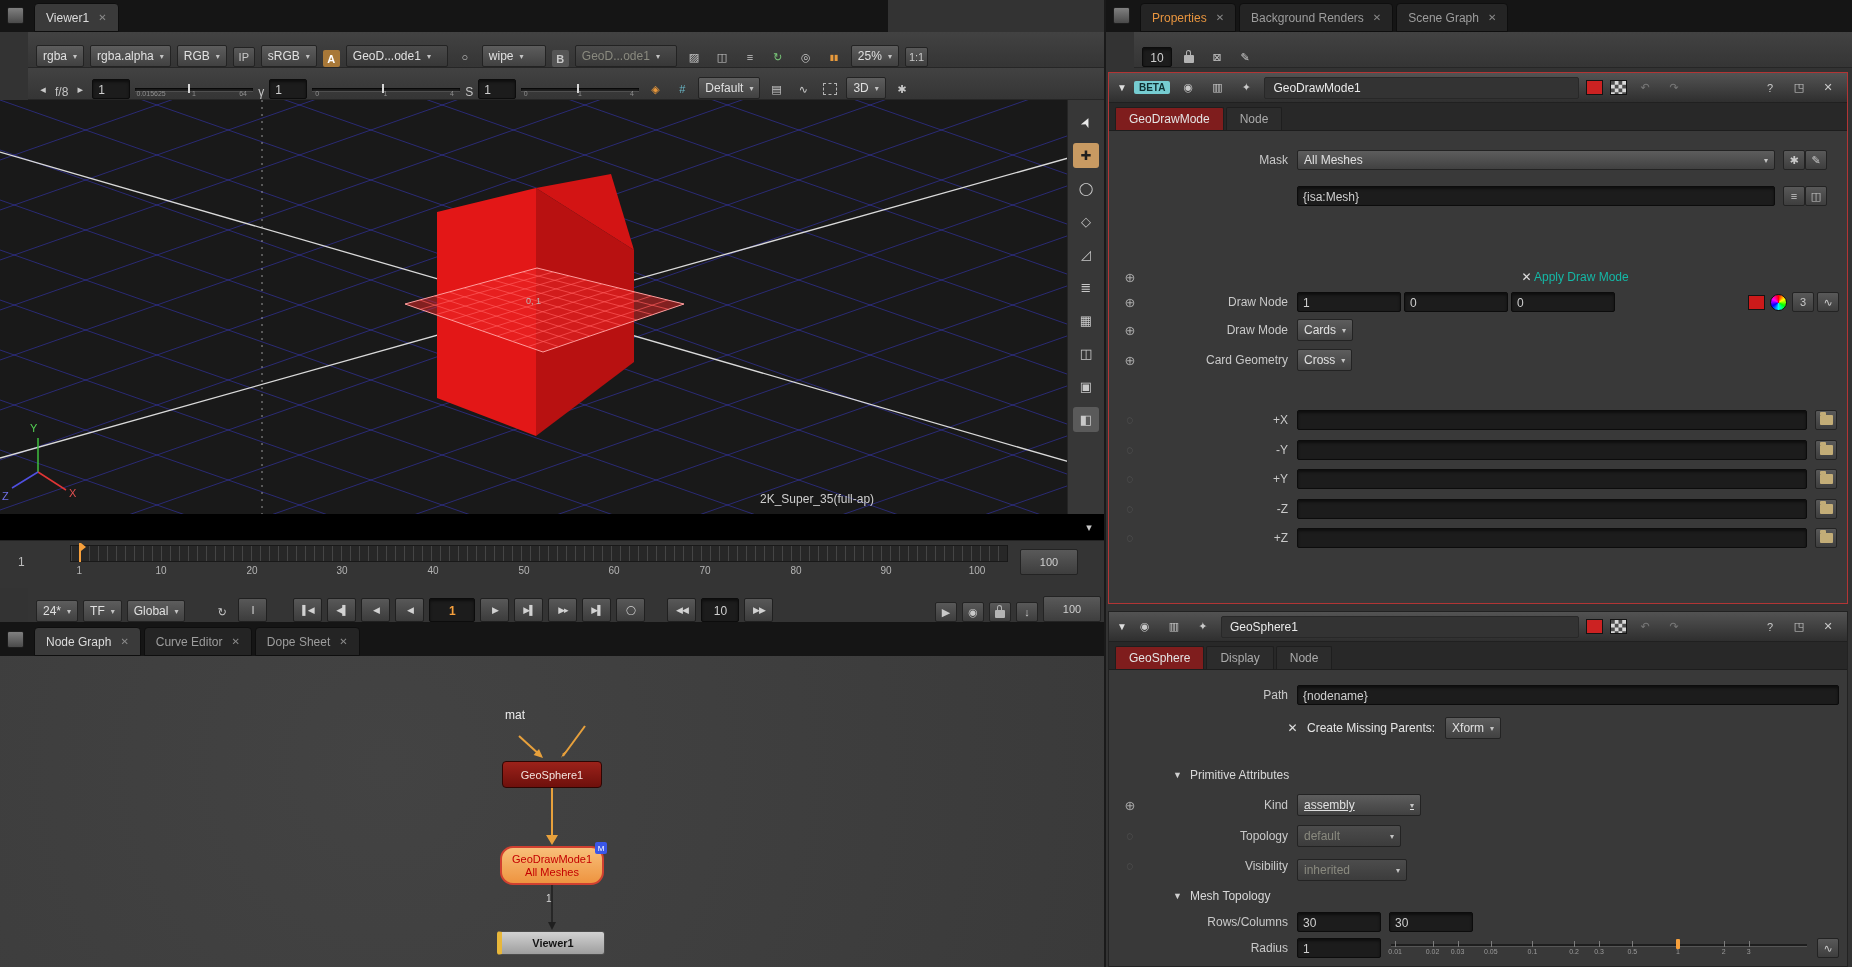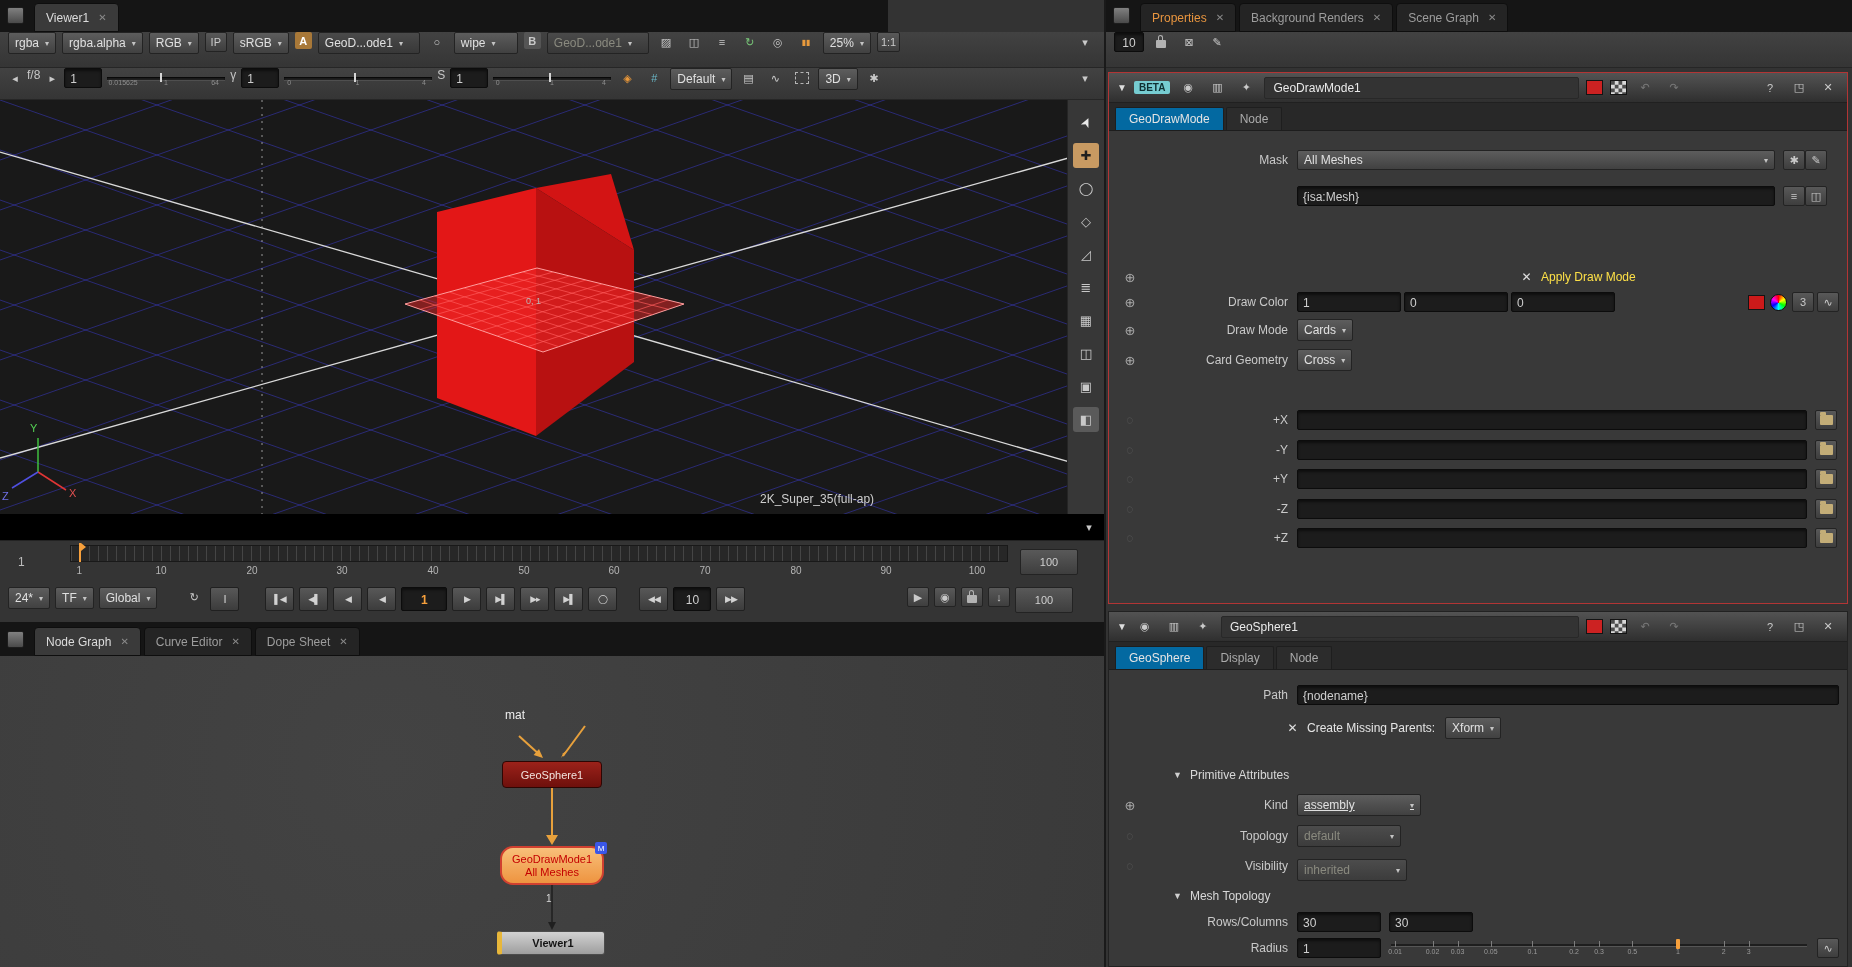--- a/index.html
+++ b/index.html
@@ -5,21 +5,21 @@
   html,body{margin:0;padding:0;background:#222;}
   body{font-family:"Liberation Sans","DejaVu Sans",sans-serif;font-size:12px;color:#c6c6c6;}
   #app{position:relative;width:1852px;height:967px;overflow:hidden;background:#333;}
   .abs{position:absolute;}
   
   .tabbar{background:#151515;height:32px;display:flex;align-items:flex-end;gap:3px;padding-left:4px;box-sizing:border-box;}
   .pane-ic{width:15px;height:15px;margin:0 7px 8px 3px;background:linear-gradient(#808080,#4a4a4a);border:1px solid #1d1d1d;border-radius:2px;flex:none;}
   .tab{height:27px;display:flex;align-items:center;gap:9px;padding:0 11px;background:#242424;color:#9d9d9d;border:1px solid #0e0e0e;border-bott om:none;border-radius:4px 4px 0 0;white-space:nowrap;}
   .tab.active{background:#3a3a3a;color:#dcdcdc;}
   .tab .x{color:#8a8a8a;font-size:10px;}
-  .toolbar{background:linear-gradient(#424242,#353535);border-bottom:1px solid #262626;display:flex;align-items:flex-start;gap:6px;padding:0 8px;box-sizing:border-box;}
+  .toolbar{background:linear-gradient(#424242,#353535);border-bottom:1px solid #262626;display:flex;align-items:flex-end;gap:6px;padding:0 8px;box-sizing:border-box;margin-left:28px;}
   .combo{display:inline-flex;align-items:center;gap:6px;height:20px;padding:0 6px;background:linear-gradient(#5d5d5d,#414141);border:1px solid #232323;border-radius:2px;color:#e0e0e0;white-space:nowrap;flex:none;}
   .combo.dim{color:#8a8a7f;background:linear-gradient(#4c4c4c,#3c3c3c);}
   .combo .arr{font-size:8px;color:#c4c4c4;}
   .field{height:20px;line-height:20px;background:#1c1c1c;border:1px solid #0c0c0c;border-radius:2px;box-shadow:inset 0 2px 3px rgba(0,0,0,.5);color:#cfcfcf;padding:0 5px;white-space:nowrap;overflow:hidden;box-sizing:border-box;flex:none;}
   .ibtn{min-width:22px;height:20px;display:inline-flex;align-items:center;justify-content:center;background:linear-gradient(#595959,#3e3e3e);border:1px solid #232323;border-radius:2px;color:#c9c9c9;font-size:11px;padding:0 3px;flex:none;box-sizing:border-box;}
   .ghost{background:none;border-color:transparent;}
   .badge{width:17px;height:17px;display:inline-flex;align-items:center;justify-content:center;border-radius:2px;font-weight:bold;font-size:11px;flex:none;}
   .cb{width:13px;height:13px;background:#191919;border:1px solid #070707;border-radius:1px;display:inline-flex;align-items:center;justify-content:center;font-size:10px;color:#e2e2e2;box-shadow:inset 0 1px 2px rgba(0,0,0,.6);flex:none;}
   .swatch{width:15px;height:13px;border:1px solid #141414;flex:none;}
   .checker{width:15px;height:13px;border:1px solid #141414;background:repeating-conic-gradient(#d8d8d8 0% 25%,#4d4d4d 0% 50%) 0 0/7.5px 7.5px;flex:none;}
@@ -28,21 +28,21 @@
   .folder:before{content:"";position:absolute;top:-3px;left:0;width:6px;height:3px;background:#c3ad77;border-radius:1px 1px 0 0;}
   .lockic{width:10px;height:8px;background:#b3b3b3;border-radius:1px;position:relative;display:inline-block;margin-top:4px;}
   .lockic:before{content:"";position:absolute;top:-5px;left:1.5px;width:5px;height:5px;border:1.5px solid #b3b3b3;border-bottom:none;border-radius:3px 3px 0 0;box-sizing:border-box;}
   .dashedbox{width:12px;height:10px;border:1px dashed #b5b5b5;}
   
   .phead{height:30px;display:flex;align-items:center;gap:7px;padding:0 8px;background:linear-gradient(#535353,#2f2f2f);border-bottom:1px solid #202020;box-sizing:border-box;}
   .title-strip{flex:1;height:20px;display:flex;align-items:center;padding:0 8px;background:#333;border:1px solid #282828;border-radius:2px;color:#eaeaea;}
   .hd-dim{color:#787878;}
   .ptabs{height:28px;background:#282828;border-bottom:1px solid #1d1d1d;display:flex;align-items:flex-end;gap:2px;padding:0 6px;box-sizing:border-box;}
   .ptab{height:22px;display:inline-flex;align-items:center;padding:0 13px;background:#2c2c2c;border:1px solid #1e1e1e;border-bottom:none;color:#ababab;border-radius:2px 2px 0 0;}
-  .ptab.active{background:#0369a1;color:#e4e4e4;}
+  .ptab.active{background:#7f1d1d;color:#e4e4e4;}
   .prow{position:absolute;left:8px;right:8px;height:24px;display:flex;align-items:center;}
   .islot{width:26px;display:flex;justify-content:center;flex:none;}
   .plabel{width:145px;text-align:right;padding-right:9px;color:#c9c9c9;white-space:nowrap;flex:none;}
   .knob-ic{color:#aaaaaa;font-size:13px;}
   .knob-ic.dim{color:#6e6e6e;font-size:12px;}
   .sec-tri{font-size:9px;color:#d0d0d0;}
   .sec-lab{color:#d8d8d8;margin-left:8px;}
   
   .hslider{position:relative;height:20px;flex:none;}
   .hslider .track{position:absolute;left:0;right:0;top:9px;height:3px;background:#242424;border-bottom:1px solid #4f4f4f;box-shadow:inset 0 1px 2px #000;}
@@ -443,28 +443,28 @@
         <span class="ibtn">≡</span>
         <span class="ibtn">◫</span>
       </div>
 
 
       <div class="prow" style="top:192px;">
         <span class="islot">
             <span class="knob-ic">⊕</span>
           </span>
         <span class="cb" style="margin-left:376px;background:none;border-color:transparent;box-shadow:none;font-size:12px;">✕</span>
-        <span style="margin-left:7px;color:#fde047;">Apply Draw Mode</span>
+        <span style="color:#14b8a6;">Apply Draw Mode</span>
       </div>
 
       <div class="prow" style="top:217px;">
         <span class="islot">
             <span class="knob-ic">⊕</span>
           </span>
-        <span class="plabel">Draw Color</span>
+        <span class="plabel">Draw Node</span>
         <span class="field" style="width:104px;">1</span>
         <span style="width:3px;"></span>
         <span class="field" style="width:104px;">0</span>
         <span style="width:3px;"></span>
         <span class="field" style="width:104px;">0</span>
         <span style="flex:1;"></span>
         <span class="swatch" style="background:#cc1a1a;"></span>
         <span style="width:5px;"></span>
         <span class="wheel"></span>
         <span style="width:5px;"></span>

